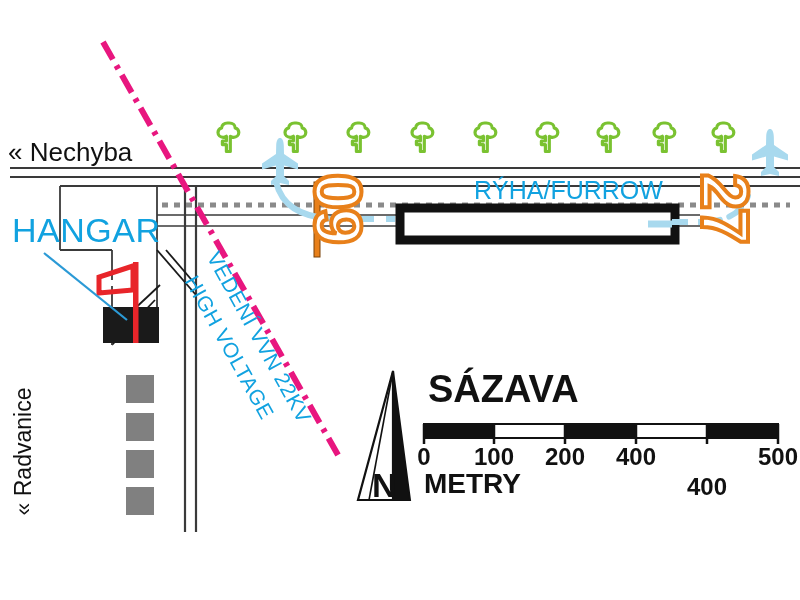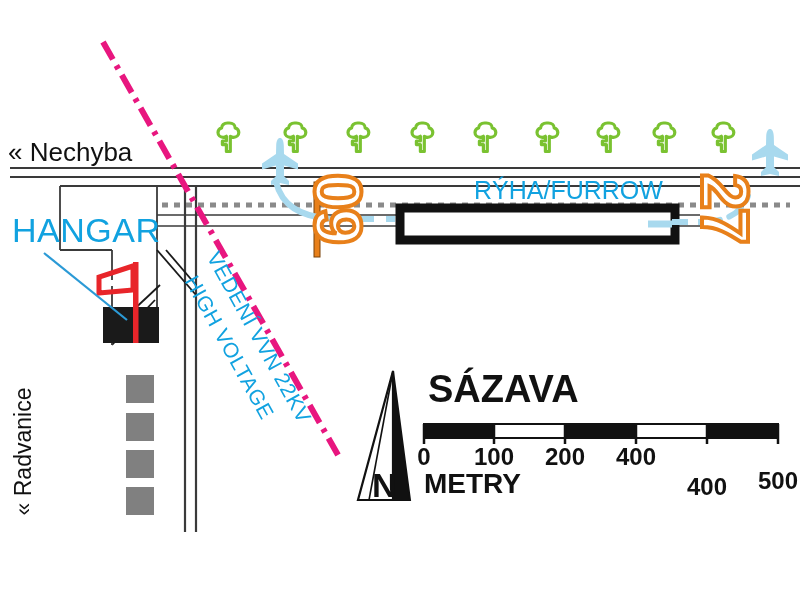--- a/index.html
+++ b/index.html
@@ -317,16 +317,16 @@
 
 
   <div class="lbl black-lbl" id="label-north">N</div>
 
   <div id="scale-numbers">
       <div class="scale-num" style="left: 424px;">0</div>
       <div class="scale-num" style="left: 494px; text-align: center;">100</div>
       <div class="scale-num" style="left: 565px;">200</div>
       <div class="scale-num" style="left: 636px;">400</div>
       <div class="scale-num" style="left: 707px; margin-top: 30px;">400</div>
-      <div class="scale-num" style="left: 778px; margin-top: 24px;">500</div>
+      <div class="scale-num" style="left: 778px;">500</div>
     </div>
 
 </div>
 
 </body></html>

